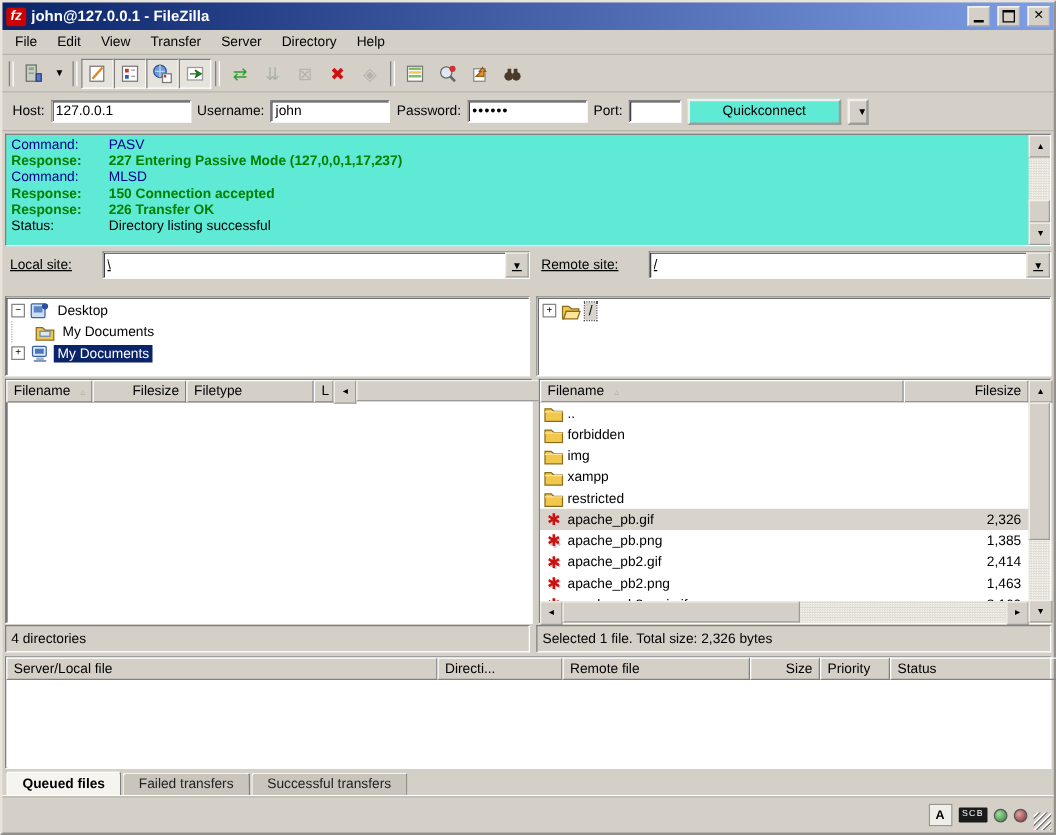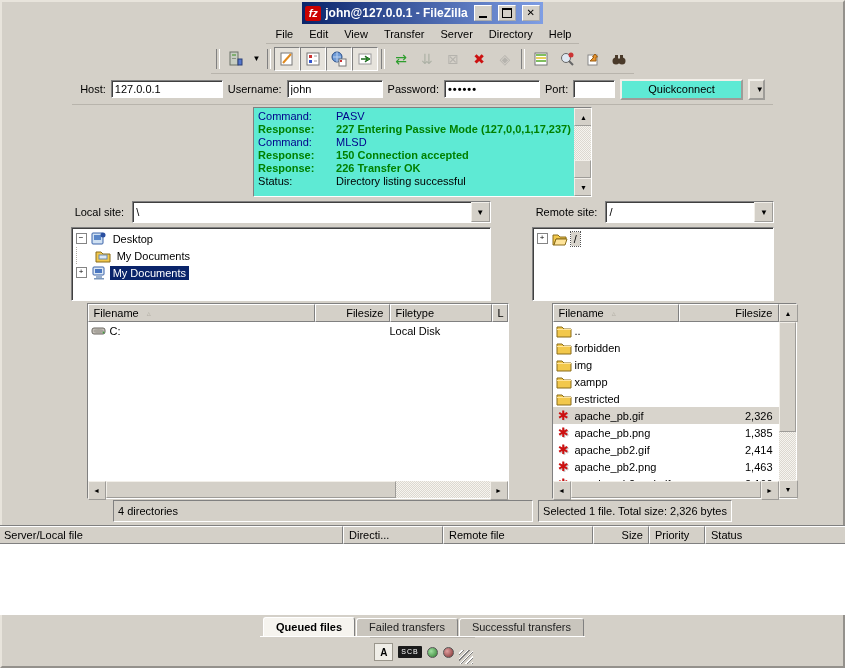--- a/index.html
+++ b/index.html
@@ -5,21 +5,21 @@
   html,body{margin:0;padding:0;}
   body{
     width:845px;height:668px;overflow:hidden;
     font-family:"Liberation Sans","DejaVu Sans",sans-serif;font-size:11px;
     background:#808080;
   }
   .window{
     width:841px;height:664px;
     border:2px outset #e8e4dc;
     background:var(--c-window_bg,#d4d0c8);
-    display:flex;flex-direction:column;align-items:center;
+    display:flex;flex-direction:column;
   }
   
   .titlebar{
     height:22px;flex:0 0 22px;display:flex;align-items:center;gap:4px;
     padding:0 3px;
     background:linear-gradient(to right,var(--c-titlebar_start,#0a246a),var(--c-titlebar_end,#7f9ee4));
     color:#fff;font-weight:bold;font-size:12px;
   }
   .app-logo{
     width:16px;height:15px;background:var(--c-logo_red,#cc0000);color:#fff;
@@ -87,22 +87,22 @@
   .sb-h .sb-btn{width:16px;height:17px;}
   .sb-thumb-v{width:17px;background:#d4d0c8;border:1px outset #f2efe9;box-sizing:border-box;}
   .sb-thumb-h{height:17px;background:#d4d0c8;border:1px outset #f2efe9;box-sizing:border-box;}
   .sb-space{flex:1;}
   .log-sb{position:absolute;top:0;right:0;bottom:0;}
   
   .panes{flex:0 0 100px;display:flex;padding:2px 2px 0 2px;}
   .splitter{width:5px;flex:0 0 5px;}
   .pane{display:flex;flex-direction:column;}
   .pane-left{width:420px;flex:0 0 420px;}
-  .pane-right{flex:1;margin-left:36px;}
-  .site-row{height:22px;flex:0 0 22px;display:flex;align-items:center;gap:4px;padding-bottom:4px;}
+  .pane-right{flex:1;}
+  .site-row{height:22px;flex:0 0 22px;display:flex;align-items:center;gap:20px;padding-bottom:14px;text-decoration:underline;}
   .site-label{padding:0 4px;white-space:nowrap;}
   .site-combo{flex:1;display:flex;align-items:center;height:20px;
     border:1px solid #808080;border-bottom-color:#fff;border-right-color:#fff;
     box-shadow:inset 1px 1px 0 #404040;background:#fff;}
   .site-combo input{flex:1;border:0;outline:0;font-family:inherit;font-size:11px;padding:0 3px;background:transparent;}
   .combo-drop{width:17px;height:18px;background:#d4d0c8;border:1px outset #f2efe9;
     display:flex;align-items:center;justify-content:center;font-size:8px;}
   .tree{
     flex:1;background:#fff;border:1px solid #808080;border-bottom-color:#fff;border-right-color:#fff;
     box-shadow:inset 1px 1px 0 #404040;padding:2px 0 0 4px;overflow:hidden;
@@ -112,23 +112,23 @@
     width:9px;height:9px;flex:0 0 9px;border:1px solid #848484;background:#fff;
     font-size:8px;line-height:7px;text-align:center;margin-right:4px;color:#000;
   }
   .tree-indent{width:18px;flex:0 0 18px;border-left:1px dotted #b0aca4;height:100%;}
   .tree-label{padding:1px 3px;}
   .tree-label.selected{background:var(--c-selection_bg,#0a246a);color:#fff;}
   .tree-label.focusedlight{background:#d8d4cc;outline:1px dotted #555;}
   .ticon{width:16px;height:14px;flex:0 0 16px;margin-right:3px;}
   
   .lists{flex:1;display:flex;padding:2px 2px 0 2px;min-height:0;}
-  .listpane{display:flex;flex-direction:column;background:#fff;
+  .listpane{display:flex;flex-direction:row;background:#fff;
     border:1px solid #808080;border-bottom-color:#fff;border-right-color:#fff;
-    box-shadow:inset 1px 1px 0 #404040;min-height:0;margin-left:38px;}
+    box-shadow:inset 1px 1px 0 #404040;min-height:0;}
   .lp-left{width:420px;flex:0 0 420px;}
   .lp-right{flex:1;}
   .list-main{flex:1;display:flex;flex-direction:column;min-width:0;min-height:0;}
   .list-wrap{flex:1;display:flex;min-height:0;}
   .lheader{height:18px;flex:0 0 18px;display:flex;background:#d4d0c8;}
   .hcol{display:flex;align-items:center;padding:0 5px;box-sizing:border-box;
     border:1px solid #fff;border-right-color:#808080;border-bottom-color:#808080;
     white-space:nowrap;overflow:hidden;}
   .hcol .sort{margin-left:8px;font-size:8px;color:#b5b1a8;}
   .hc-name{flex:1;min-width:0;}

